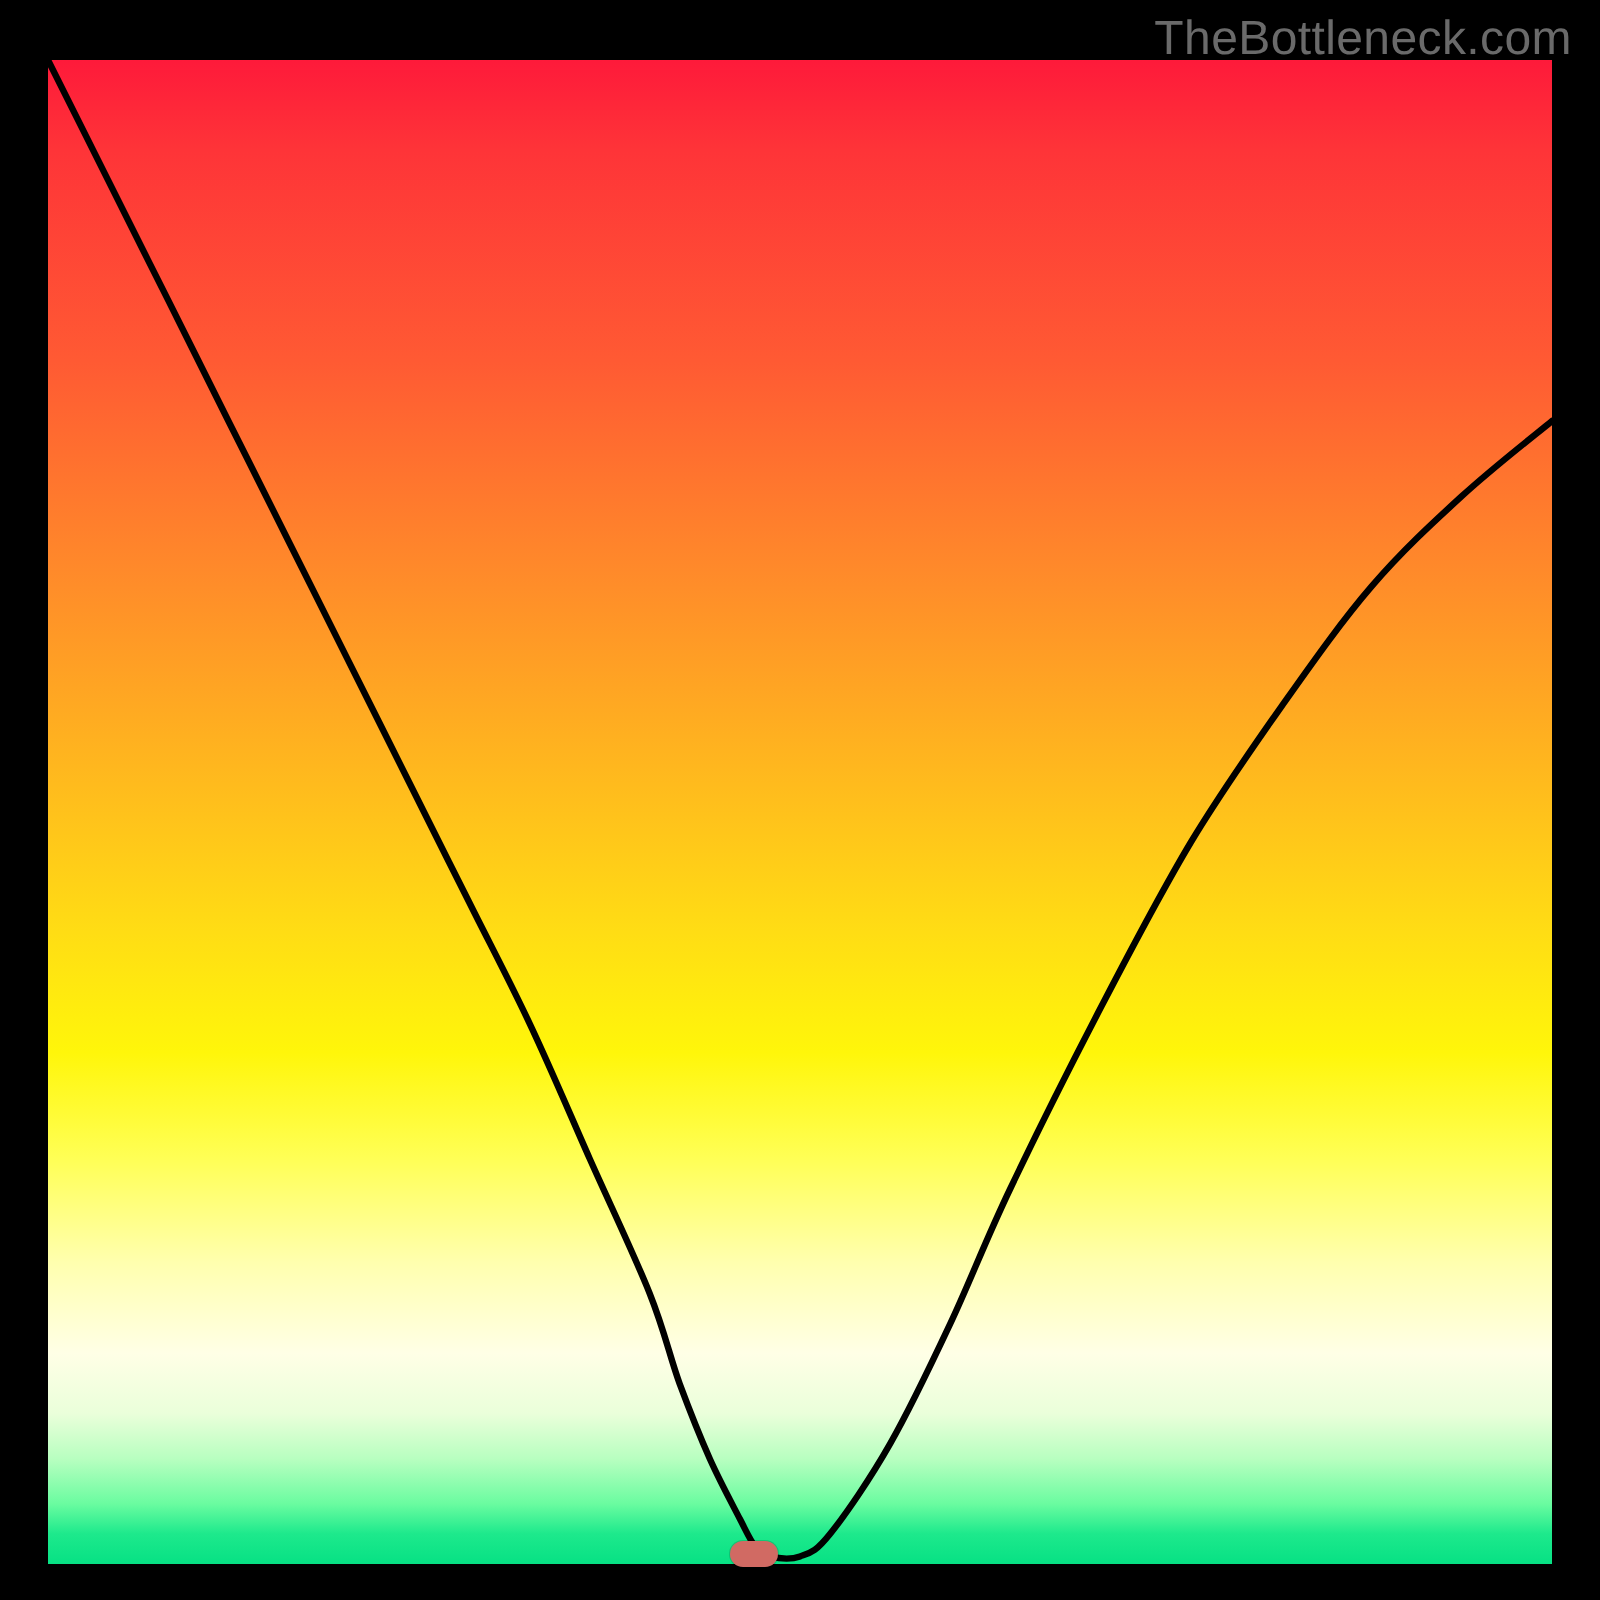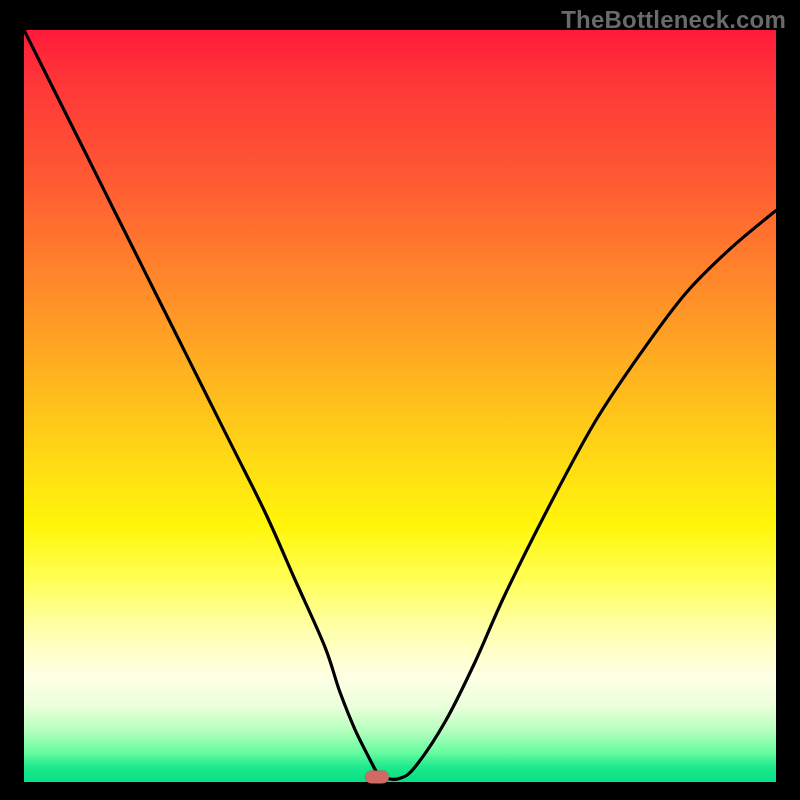--- a/index.html
+++ b/index.html
@@ -16,21 +16,21 @@
     width: 800px;
     height: 800px;
     background: #000;
   }
   .attribution {
     position: absolute;
     top: 6px;
     right: 14px;
     color: #6a6a6a;
     font-size: 24px;
-    font-weight: 700;
+    font-weight: 400;
     letter-spacing: 0.2px;
     z-index: 5;
   }
   .plot-area {
     position: absolute;
     left: 24px;
     top: 30px;
     width: 752px;
     height: 752px;
     

